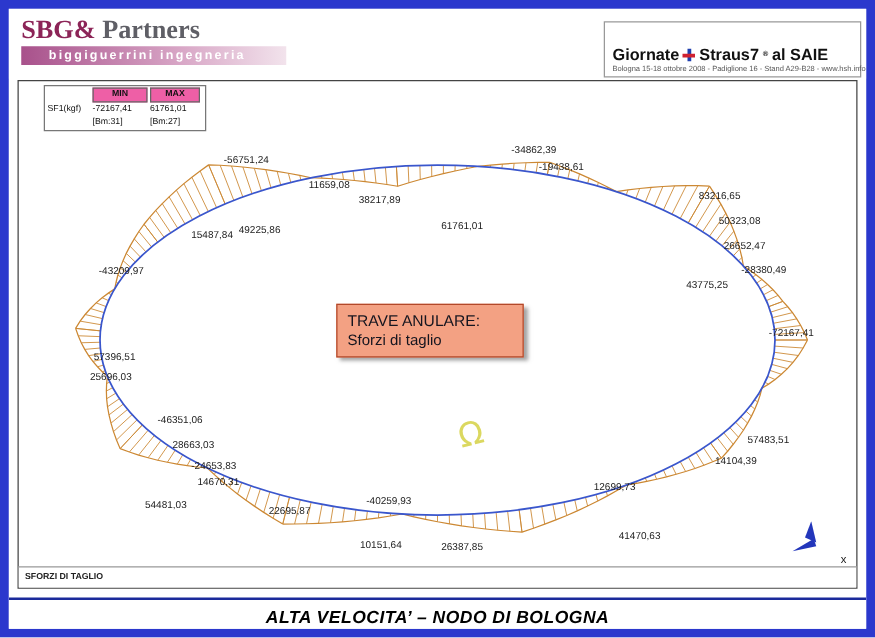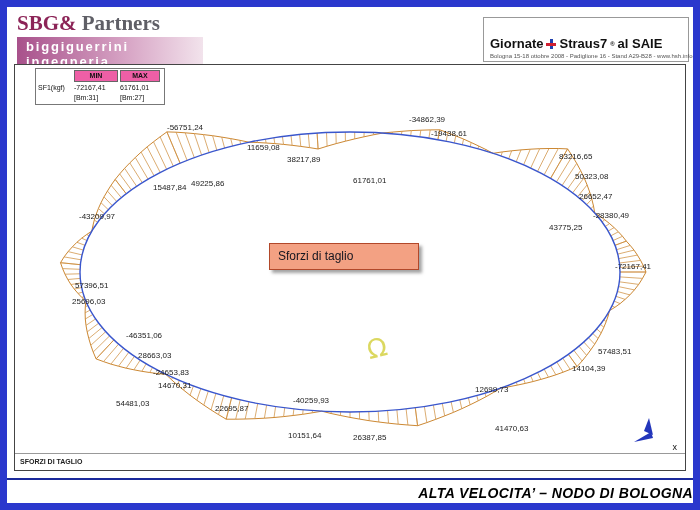--- a/index.html
+++ b/index.html
@@ -5,21 +5,21 @@
   html,body{margin:0;padding:0;background:#e8e8e8;}
   .page{position:relative;width:700px;height:510px;box-sizing:border-box;
         border:7px solid #2b38cd;background:#fff;overflow:hidden;
         font-family:"Liberation Sans",sans-serif;}
   
   .header{position:absolute;left:0;top:0;width:686px;height:56px;background:#fff;}
   .logo-left{position:absolute;left:10px;top:4px;}
   .logo-title{font-family:"Liberation Serif",serif;font-size:21px;font-weight:bold;line-height:24px;}
   .sbg{color:#8c2457;}
   .partners{color:#5f5f66;}
-  .logo-band{margin-top:2px;width:168px;padding:2px 9px;font-size:13px;letter-spacing:1.8px;
+  .logo-band{margin-top:2px;width:168px;padding:2px 22px;font-size:10px;letter-spacing:1.8px;
              color:#fff;font-weight:bold;background:linear-gradient(90deg,#a8518b 0%,#d8a6c6 60%,#f2e3ec 100%);}
   .logo-right{position:absolute;right:4px;top:10px;width:192px;border:1px solid #999;
               background:#fff;padding:18px 6px 2px 6px;}
   .gs-line1{font-size:13px;font-weight:bold;color:#111;white-space:nowrap;display:flex;align-items:center;gap:3px;}
   .plus-icon{position:relative;display:inline-block;width:10px;height:10px;}
   .plus-icon .pv{position:absolute;left:4px;top:0;width:3px;height:10px;background:#1f3fae;}
   .plus-icon .ph{position:absolute;left:0;top:4px;width:10px;height:3px;background:#cf2030;}
   .reg{font-size:6px;}
   .gs-line2{font-size:6px;color:#555;margin-top:2px;white-space:nowrap;}
   
@@ -38,21 +38,21 @@
   .ann1{font-size:12.5px;line-height:16px;}
   .ann2{font-size:12px;line-height:15px;}
   .omega{position:absolute;left:352px;top:268px;font-size:26px;color:#d8d44f;
          transform:rotate(-14deg);font-family:"DejaVu Sans",sans-serif;opacity:.9;}
   .triad{position:absolute;right:26px;bottom:22px;}
   .axis-x{position:absolute;right:8px;bottom:18px;font-size:9px;color:#111;}
   .caption-strip{position:absolute;left:0;right:0;bottom:0;height:16px;border-top:1px solid #999;
                  background:#fff;font-size:7px;font-weight:bold;color:#222;line-height:15px;padding-left:5px;}
   
   .footer{position:absolute;left:0;top:471px;width:686px;height:25px;border-top:2px solid #1b2a9b;
-          display:flex;align-items:center;justify-content:flex-end;background:#fff;}
+          display:flex;align-items:center;justify-content:center;background:#fff;}
   .footer span{font-size:14px;font-weight:bold;font-style:italic;letter-spacing:.4px;color:#000;}
 </style>
 </head>
 <body>
 
 <div class="page">
 
   <div class="header">
     <div class="logo-left">
       <div class="logo-title"><span class="sbg">SBG&amp;</span><span class="partners"> Partners</span></div>
@@ -86,21 +86,21 @@
       <span class="lg-h">MAX</span>
       <span class="lg-label">SF1(kgf)</span>
       <span class="lg-v">-72167,41</span>
       <span class="lg-v">61761,01</span>
       <span class="lg-empty"></span>
       <span class="lg-v">[Bm:31]</span>
       <span class="lg-v">[Bm:27]</span>
     </div>
 
     <div class="labels-layer">
-        <span class="force-label" style="left: 152px; top: 58px;">-56751,24</span>
+        <span class="force-label" style="left: 164px; top: 58px;">-56751,24</span>
         <span class="force-label" style="left: 232px; top: 78px;">11659,08</span>
         <span class="force-label" style="left: 272px; top: 90px;">38217,89</span>
         <span class="force-label" style="left: 394px; top: 50px;">-34862,39</span>
         <span class="force-label" style="left: 416px; top: 64px;">-19438,61</span>
         <span class="force-label" style="left: 544px; top: 87px;">83216,65</span>
         <span class="force-label" style="left: 560px; top: 107px;">50323,08</span>
         <span class="force-label" style="left: 564px; top: 127px;">26652,47</span>
         <span class="force-label" style="left: 578px; top: 146px;">-28380,49</span>
         <span class="force-label" style="left: 138px; top: 118px;">15487,84</span>
         <span class="force-label" style="left: 176px; top: 114px;">49225,86</span>
@@ -119,20 +119,21 @@
         <span class="force-label" style="left: 278px; top: 331px;">-40259,93</span>
         <span class="force-label" style="left: 273px; top: 366px;">10151,64</span>
         <span class="force-label" style="left: 338px; top: 368px;">26387,85</span>
         <span class="force-label" style="left: 480px; top: 359px;">41470,63</span>
         <span class="force-label" style="left: 460px; top: 320px;">12699,73</span>
         <span class="force-label" style="left: 583px; top: 282px;">57483,51</span>
         <span class="force-label" style="left: 557px; top: 299px;">14104,39</span>
       </div>
 
     <div class="annotation">
+      <div class="ann1">TRAVE ANULARE:</div>
       <div class="ann2">Sforzi di taglio</div>
     </div>
 
     <div class="omega">Ω</div>
 
     <div class="triad">
       <svg width="26" height="26" viewBox="0 0 26 26">
         <polygon points="16,0 20,17 11,13" fill="#2336bb"></polygon>
         <polygon points="1,24 18,14 20,20" fill="#2336bb"></polygon>
       </svg>

